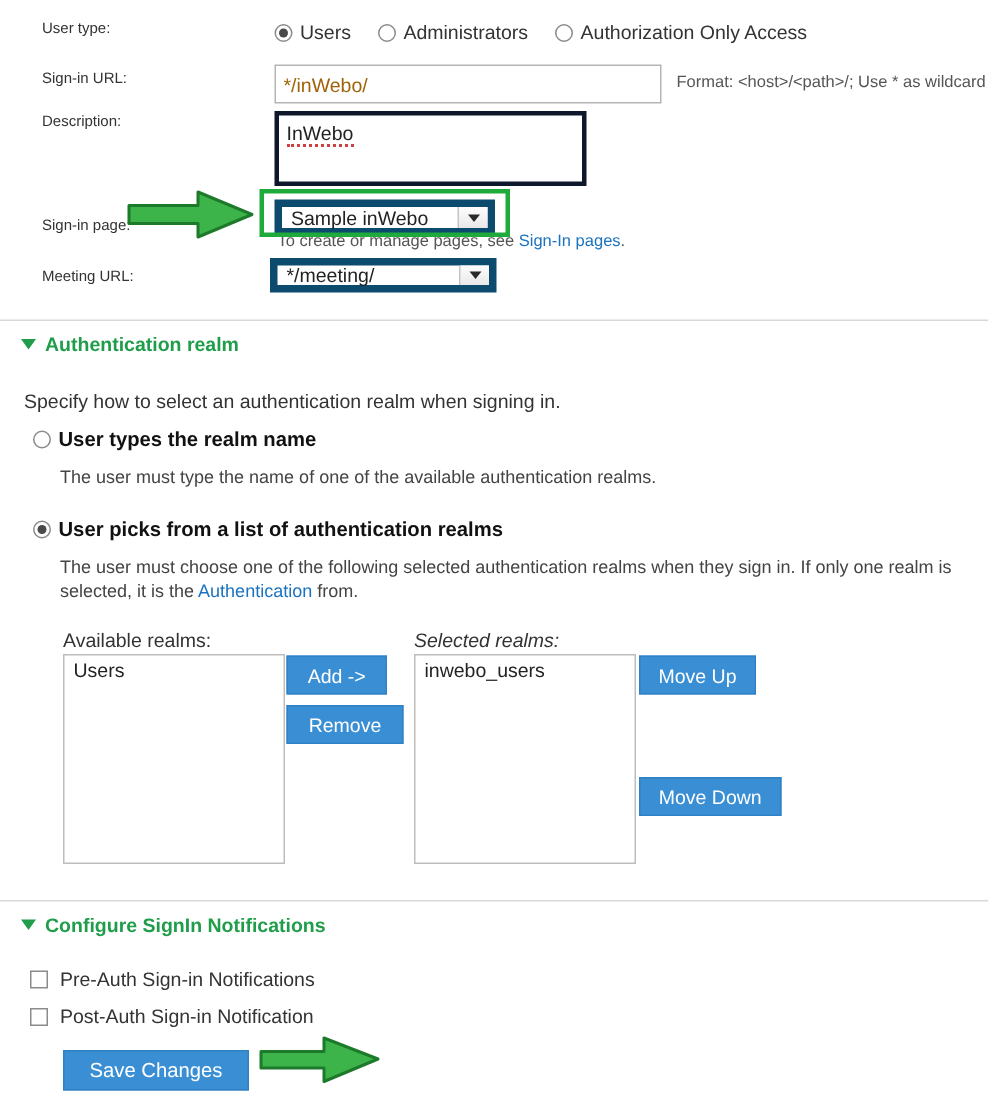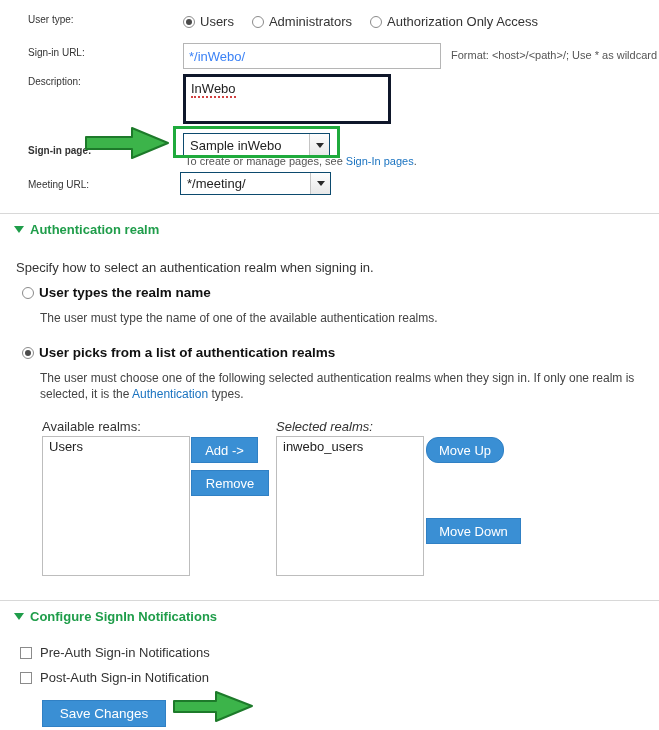--- a/index.html
+++ b/index.html
@@ -72,21 +72,21 @@
     font-size: 13px;
     color: #333333;
   }
 
   
   .text-input {
     border: 1px solid #b5b5b5;
     background: #ffffff;
     font-family: "Liberation Sans", sans-serif;
     font-size: 13px;
-    color: #3b82f6;
+    color: #a16207;
     padding: 3px 5px;
     box-sizing: border-box;
     outline: none;
   }
   .textarea {
     border: 3px solid #0f172a;
     background: #ffffff;
     font-family: "Liberation Sans", sans-serif;
     font-size: 13px;
     color: #222222;
@@ -102,21 +102,21 @@
 
   .hint {
     font-size: 11px;
     color: #555555;
     white-space: nowrap;
   }
 
   
   .select {
     position: relative;
-    border: 1px solid #0c4a6e;
+    border: 5px solid #0c4a6e;
     background: #ffffff;
     box-sizing: border-box;
     font-size: 13px;
     color: #222222;
     display: flex;
     align-items: center;
     padding-left: 6px;
   }
   .select .sel-text {
     flex: 1;
@@ -282,21 +282,21 @@
   </div>
 
   <div class="row" style="left:28px; top:74px;">
     <span class="field-label" style="width:155px; padding-top:2px;">Description:</span>
     <div class="textarea" style="width:208px; height:50px;">
       <span class="spell">InWebo</span>
     </div>
   </div>
 
   <div class="row" style="left:28px; top:142px;">
-    <span class="field-label" style="width:155px; padding-top:3px;font-weight:bold;">Sign-in page:</span>
+    <span class="field-label" style="width:155px; padding-top:3px;">Sign-in page:</span>
   </div>
   <div class="select" style="position:absolute; left:183px; top:133px; width:147px; height:24px;">
     <span class="sel-text">Sample inWebo</span>
     <span class="arrow-box">
         <span class="caret"></span>
       </span>
   </div>
   <div class="hint" style="position:absolute; left:185px; top:155px;">
     <span>To create or manage pages, see </span><a class="link" href="#">Sign-In pages</a><span>.</span>
   </div>
@@ -330,36 +330,36 @@
     <span class="radio" style="margin-top:2px;"></span>
     <span class="bold-label">User types the realm name</span>
   </div>
   <div class="small-para" style="left:40px; top:310px; width:560px;">The user must type the name of one of the available authentication realms.</div>
 
   <div class="row" style="left:22px; top:345px;">
     <span class="radio checked" style="margin-top:2px;"></span>
     <span class="bold-label">User picks from a list of authentication realms</span>
   </div>
   <div class="small-para" style="left:40px; top:370px; width:620px;">
-    <span>The user must choose one of the following selected authentication realms when they sign in. If only one realm is selected, it is the </span><a class="link" href="#">Authentication</a><span> types.</span>
+    <span>The user must choose one of the following selected authentication realms when they sign in. If only one realm is selected, it is the </span><a class="link" href="#">Authentication</a><span> from.</span>
   </div>
 
   <div class="para" style="left:42px; top:419px;">Available realms:</div>
   <div class="listbox" style="left:42px; top:436px; width:148px; height:140px;">
     <div class="opt">Users</div>
   </div>
 
   <div class="para" style="left:276px; top:419px;font-style:italic;">Selected realms:</div>
   <div class="listbox" style="left:276px; top:436px; width:148px; height:140px;">
     <div class="opt">inwebo_users</div>
   </div>
 
   <div class="btn-blue" style="left:191px; top:437px; width:67px; height:26px;">Add -&gt;</div>
   <div class="btn-blue" style="left:191px; top:470px; width:78px; height:26px;">Remove</div>
-  <div class="btn-blue" style="left:426px; top:437px; width:78px; height:26px;border-radius:12px;">Move Up</div>
+  <div class="btn-blue" style="left:426px; top:437px; width:78px; height:26px;">Move Up</div>
   <div class="btn-blue" style="left:426px; top:470px; width:95px; height:26px;margin-top:48px;">Move Down</div>
 
   <div class="hr" style="left:0px; top:600px; width:659px;"></div>
 
   <div class="section-head" style="left:14px; top:609px;">
     <span class="chev"></span>
     <span>Configure SignIn Notifications</span>
   </div>
 
   <div class="cb-row" style="left:20px; top:645px;">

